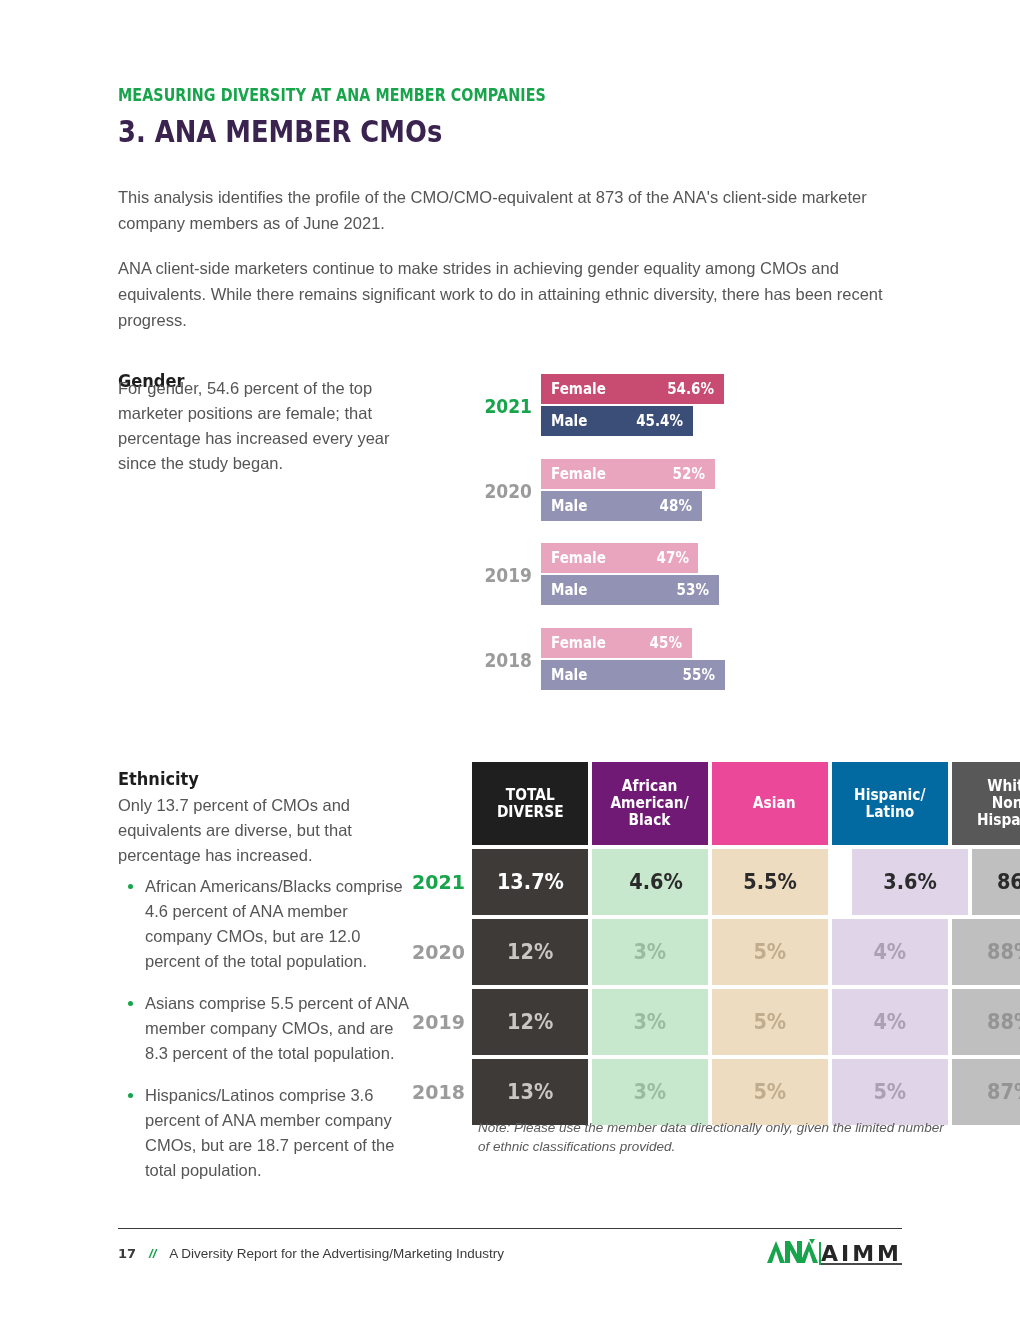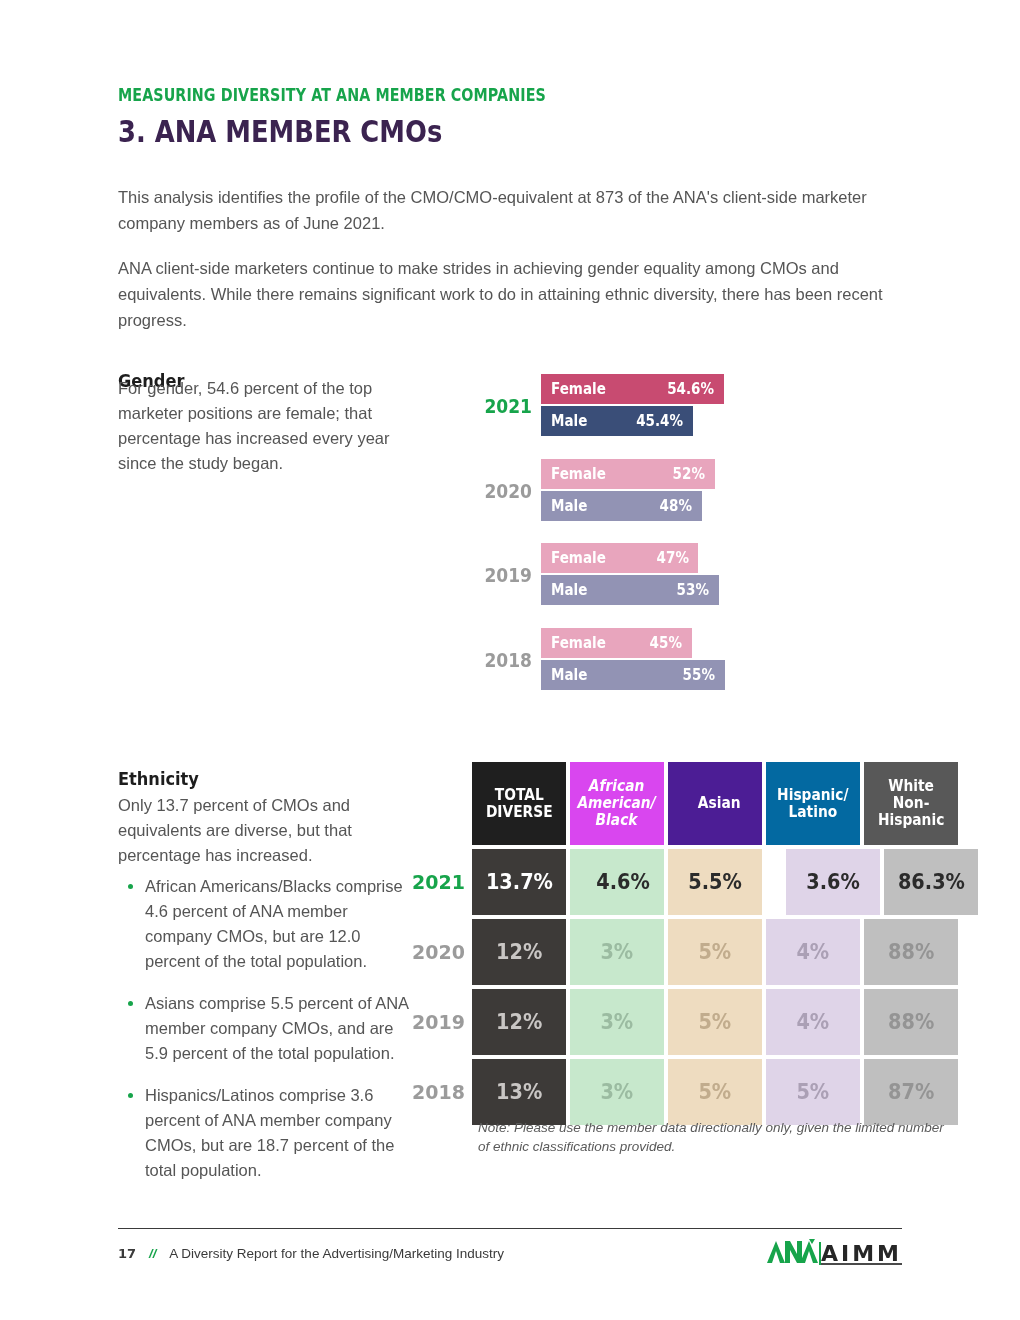--- a/index.html
+++ b/index.html
@@ -159,21 +159,21 @@
     justify-content: flex-end;
     padding-right: 7px;
     box-sizing: border-box;
     font-family: "DejaVu Sans", sans-serif;
     font-weight: 700;
     font-size: 19px;
     color: #9b9b9b;
   }
   .eyear.current { color: #17a44b; }
   .ecell {
-    width: 94px;
+    width: 116px;
     display: flex;
     align-items: center;
     justify-content: center;
     text-align: center;
     box-sizing: border-box;
     font-family: "DejaVu Sans", sans-serif;
     font-weight: 700;
   }
   .ecell + .ecell { margin-left: 4px; }
   .ehead-row .ecell {
@@ -303,41 +303,41 @@
           <span class="name">Male</span>
           <span class="val">55%</span>
         </div>
       </div>
     </div>
 
   <div class="sec-head" id="eth-head">Ethnicity</div>
   <div class="sec-body" id="eth-body">Only 13.7 percent of CMOs and equivalents are diverse, but that percentage has increased.</div>
   <ul class="bullets" id="eth-bullets">
       <li>African Americans/Blacks comprise 4.6 percent of ANA member company CMOs, but are 12.0 percent of the total population.</li>
-      <li>Asians comprise 5.5 percent of ANA member company CMOs, and are 5.9 percent of the total population.</li>
+      <li>Asians comprise 5.5 percent of ANA member company CMOs, and are 8.3 percent of the total population.</li>
       <li>Hispanics/Latinos comprise 3.6 percent of ANA member company CMOs, but are 18.7 percent of the total population.</li>
     </ul>
 
   <div id="eth-table">
       <div class="erow ehead-row">
         <div class="eyear"></div>
         <div class="ecell" style="background: rgb(31, 31, 31);">
           <div>
             <span style="display: block;">TOTAL</span>
             <span style="display: block;">DIVERSE</span>
           </div>
         </div>
-        <div class="ecell" style="background: #d946ef; font-style: italic;">
+        <div class="ecell" style="background: #701a75;">
           <div>
             <span style="display: block;">African</span>
             <span style="display: block;">American/</span>
             <span style="display: block;">Black</span>
           </div>
         </div>
-        <div class="ecell" style="background: #4c1d95; padding-left: 12px;">
+        <div class="ecell" style="background: #ec4899; padding-left: 12px;">
           <div>
             <span style="display: block;">Asian</span>
           </div>
         </div>
         <div class="ecell" style="background: #0369a1;">
           <div>
             <span style="display: block;">Hispanic/</span>
             <span style="display: block;">Latino</span>
           </div>
         </div>

